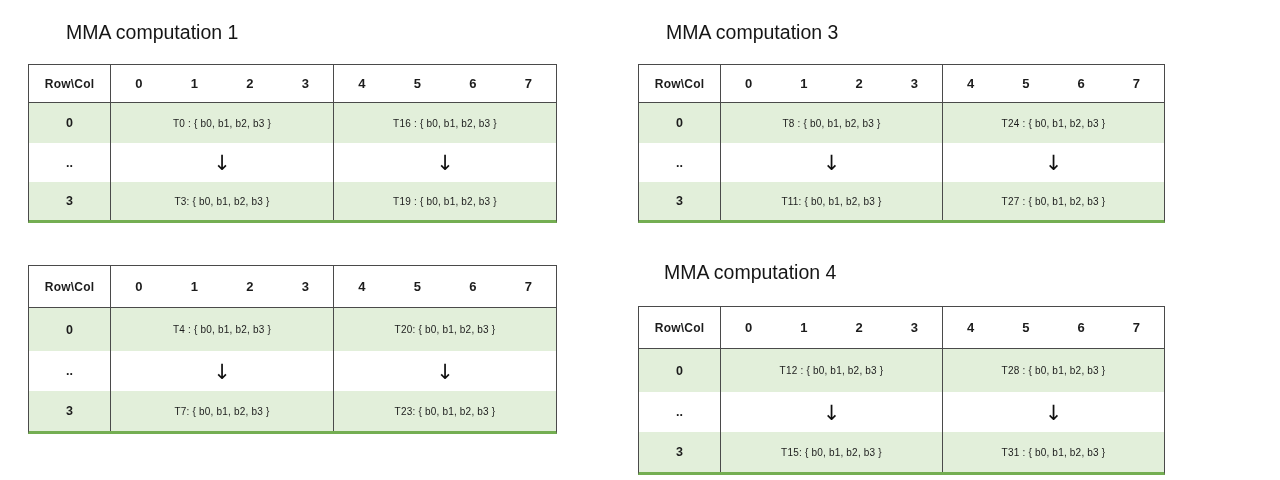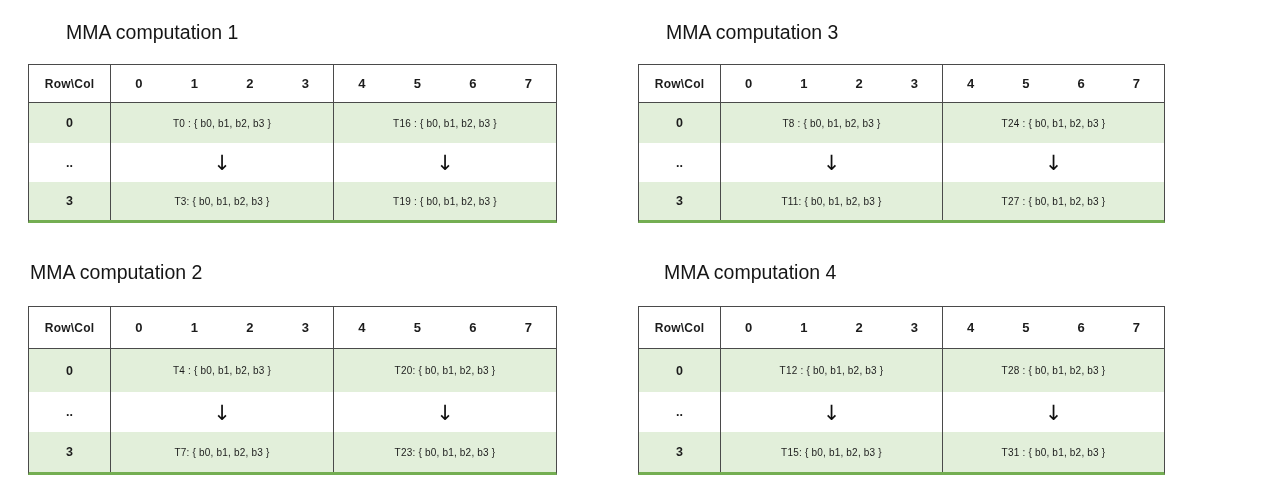--- a/index.html
+++ b/index.html
@@ -112,21 +112,20 @@
     </div>
     <div class="tr row-3 green">
       <div class="td corner rowlab">3</div>
       <div class="td grp first data">T3: { b0, b1, b2, b3 }</div>
       <div class="td grp data">T19 : { b0, b1, b2, b3 }</div>
     </div>
   </div>
 </section>
 
 <section class="mma tall" id="t2">
-  <h2 class="title">MMA computation 2</h2>
   <div class="tbl">
     <div class="tr row-head">
       <div class="td corner corner-label">Row\Col</div>
       <div class="td grp first cols">
         <span>0</span>
         <span>1</span>
         <span>2</span>
         <span>3</span>
       </div>
       <div class="td grp cols">

